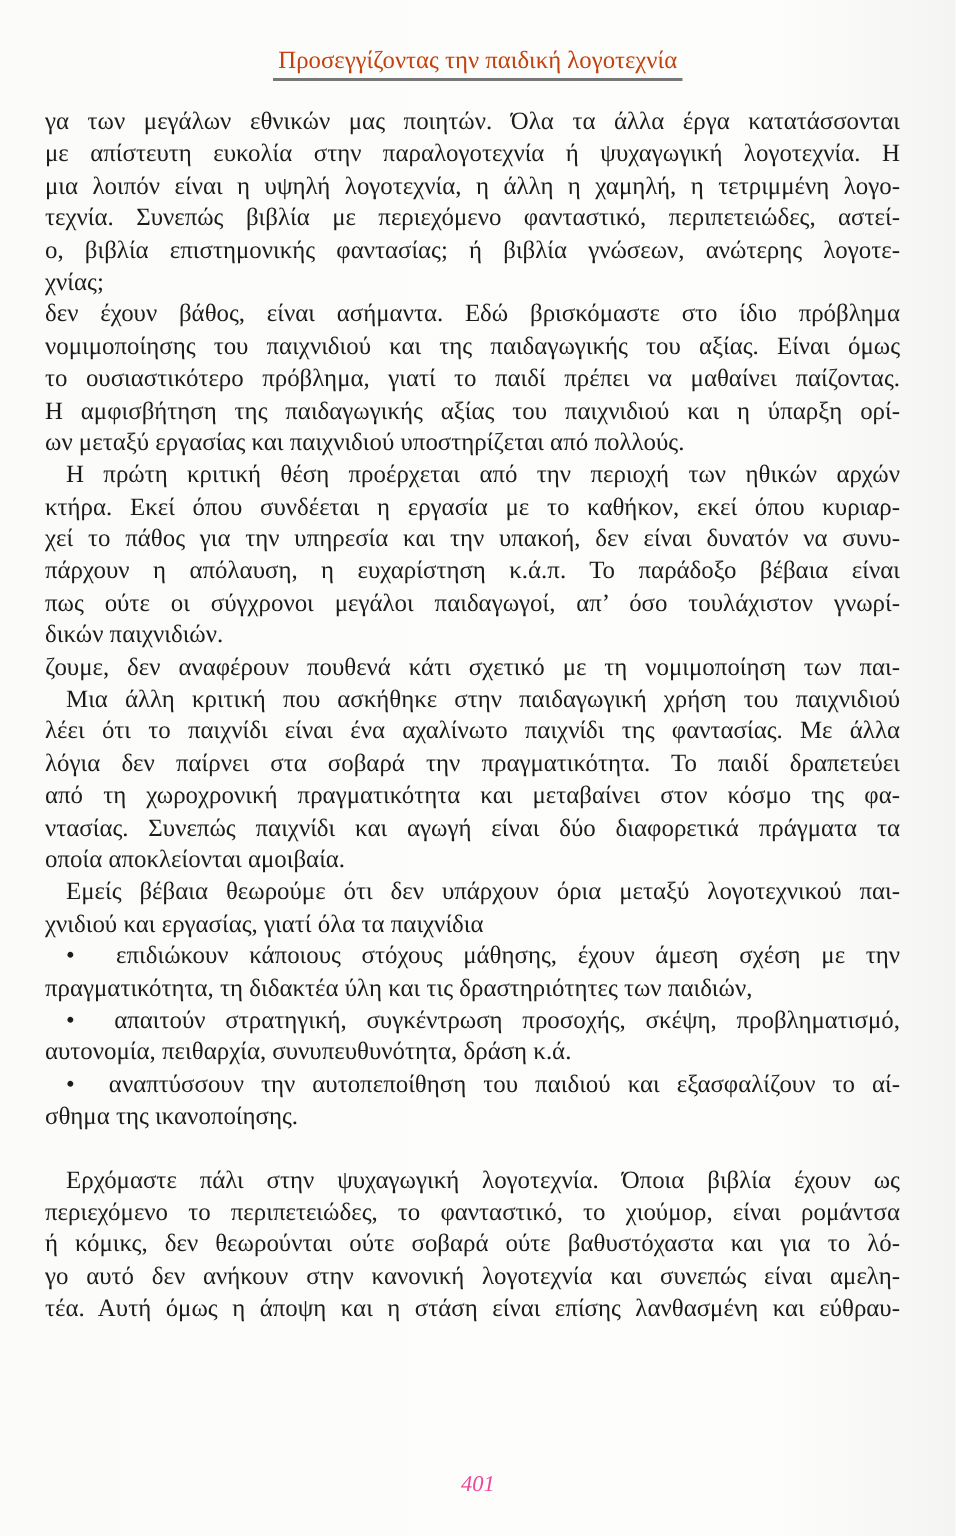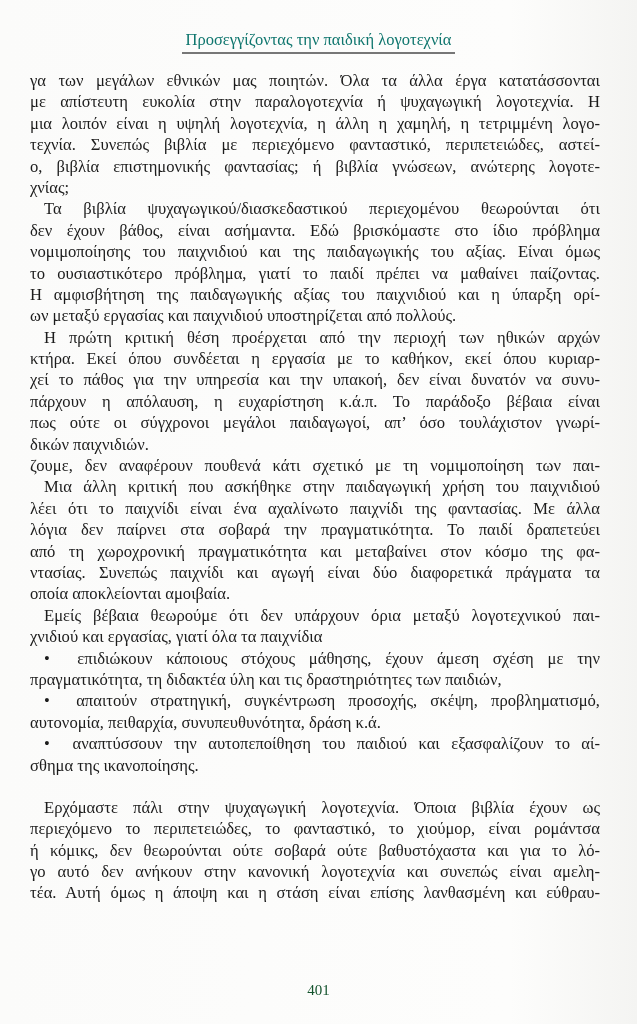--- a/index.html
+++ b/index.html
@@ -9,21 +9,21 @@
     font-family: "Liberation Serif", "DejaVu Serif", serif;
     color: #1c1c1c;
     position: relative;
   }
   .header {
     position: absolute; top: 30px; left: 0; width: 637px;
     text-align: center;
   }
   .header span {
     display: inline-block;
-    color: #0f766e;
+    color: #c2410c;
     font-size: 16.5px;
     padding: 0 4px 2px 4px;
     border-bottom: 2px solid #777;
   }
   .body-text {
     position: absolute; top: 70px; left: 30px; width: 570px;
     font-size: 16.6px;
     line-height: 21.4px;
   }
   .line {
@@ -32,21 +32,21 @@
     text-align: justify;
     text-align-last: justify;
     height: 21.4px;
   }
   .line.last { text-align-last: left; }
   .line.indent { padding-left: 14px; }
   .gap { height: 21px; }
   .page-number {
     position: absolute; top: 982px; left: 0; width: 637px;
     text-align: center;
-    color: #14532d; font-size: 15px;
+    color: #ec4899; font-size: 15px; font-style: italic;
   }
 </style>
 </head>
 <body>
 
 <div class="header">
   <span>Προσεγγίζοντας την παιδική λογοτεχνία</span>
 </div>
 
 <div class="body-text">
@@ -54,21 +54,20 @@
   <div>
     <span class="line">γα των μεγάλων εθνικών μας ποιητών. Όλα τα άλλα έργα κατατάσσονται</span>
     <span class="line">με απίστευτη ευκολία στην παραλογοτεχνία ή ψυχαγωγική λογοτεχνία. Η</span>
     <span class="line">μια λοιπόν είναι η υψηλή λογοτεχνία, η άλλη η χαμηλή, η τετριμμένη λογο-</span>
     <span class="line">τεχνία. Συνεπώς βιβλία με περιεχόμενο φανταστικό, περιπετειώδες, αστεί-</span>
     <span class="line">ο, βιβλία επιστημονικής φαντασίας; ή βιβλία γνώσεων, ανώτερης λογοτε-</span>
     <span class="line last">χνίας;</span>
   </div>
 
   <div>
-    <span class="line indent">Τα βιβλία ψυχαγωγικού/διασκεδαστικού περιεχομένου θεωρούνται ότι</span>
     <span class="line">δεν έχουν βάθος, είναι ασήμαντα. Εδώ βρισκόμαστε στο ίδιο πρόβλημα</span>
     <span class="line">νομιμοποίησης του παιχνιδιού και της παιδαγωγικής του αξίας. Είναι όμως</span>
     <span class="line">το ουσιαστικότερο πρόβλημα, γιατί το παιδί πρέπει να μαθαίνει παίζοντας.</span>
     <span class="line">Η αμφισβήτηση της παιδαγωγικής αξίας του παιχνιδιού και η ύπαρξη ορί-</span>
     <span class="line last">ων μεταξύ εργασίας και παιχνιδιού υποστηρίζεται από πολλούς.</span>
   </div>
 
   <div>
     <span class="line indent">Η πρώτη κριτική θέση προέρχεται από την περιοχή των ηθικών αρχών</span>
     <span class="line">κτήρα. Εκεί όπου συνδέεται η εργασία με το καθήκον, εκεί όπου κυριαρ-</span>

